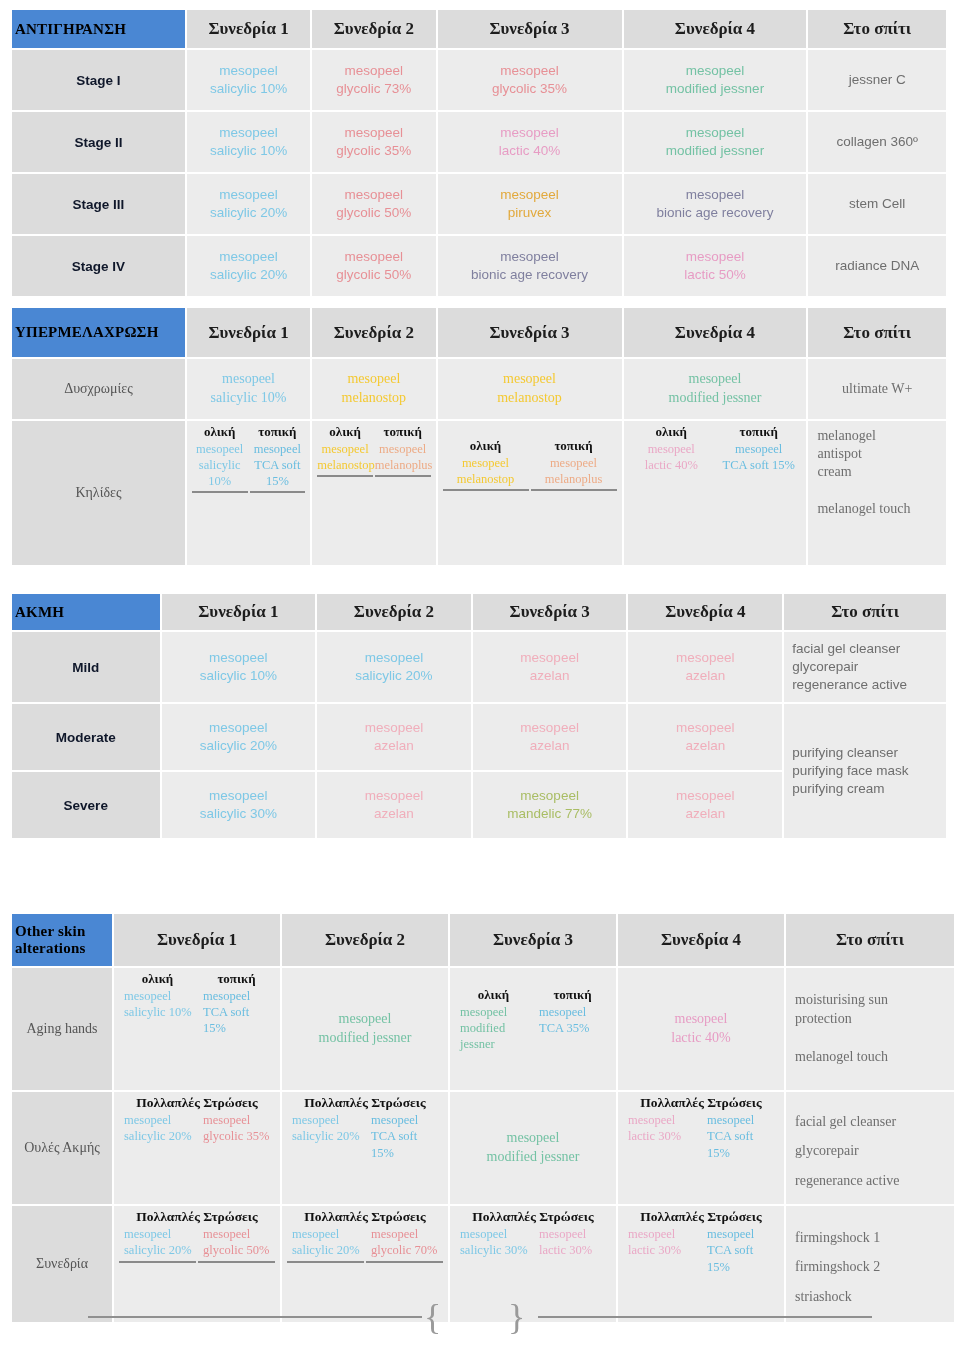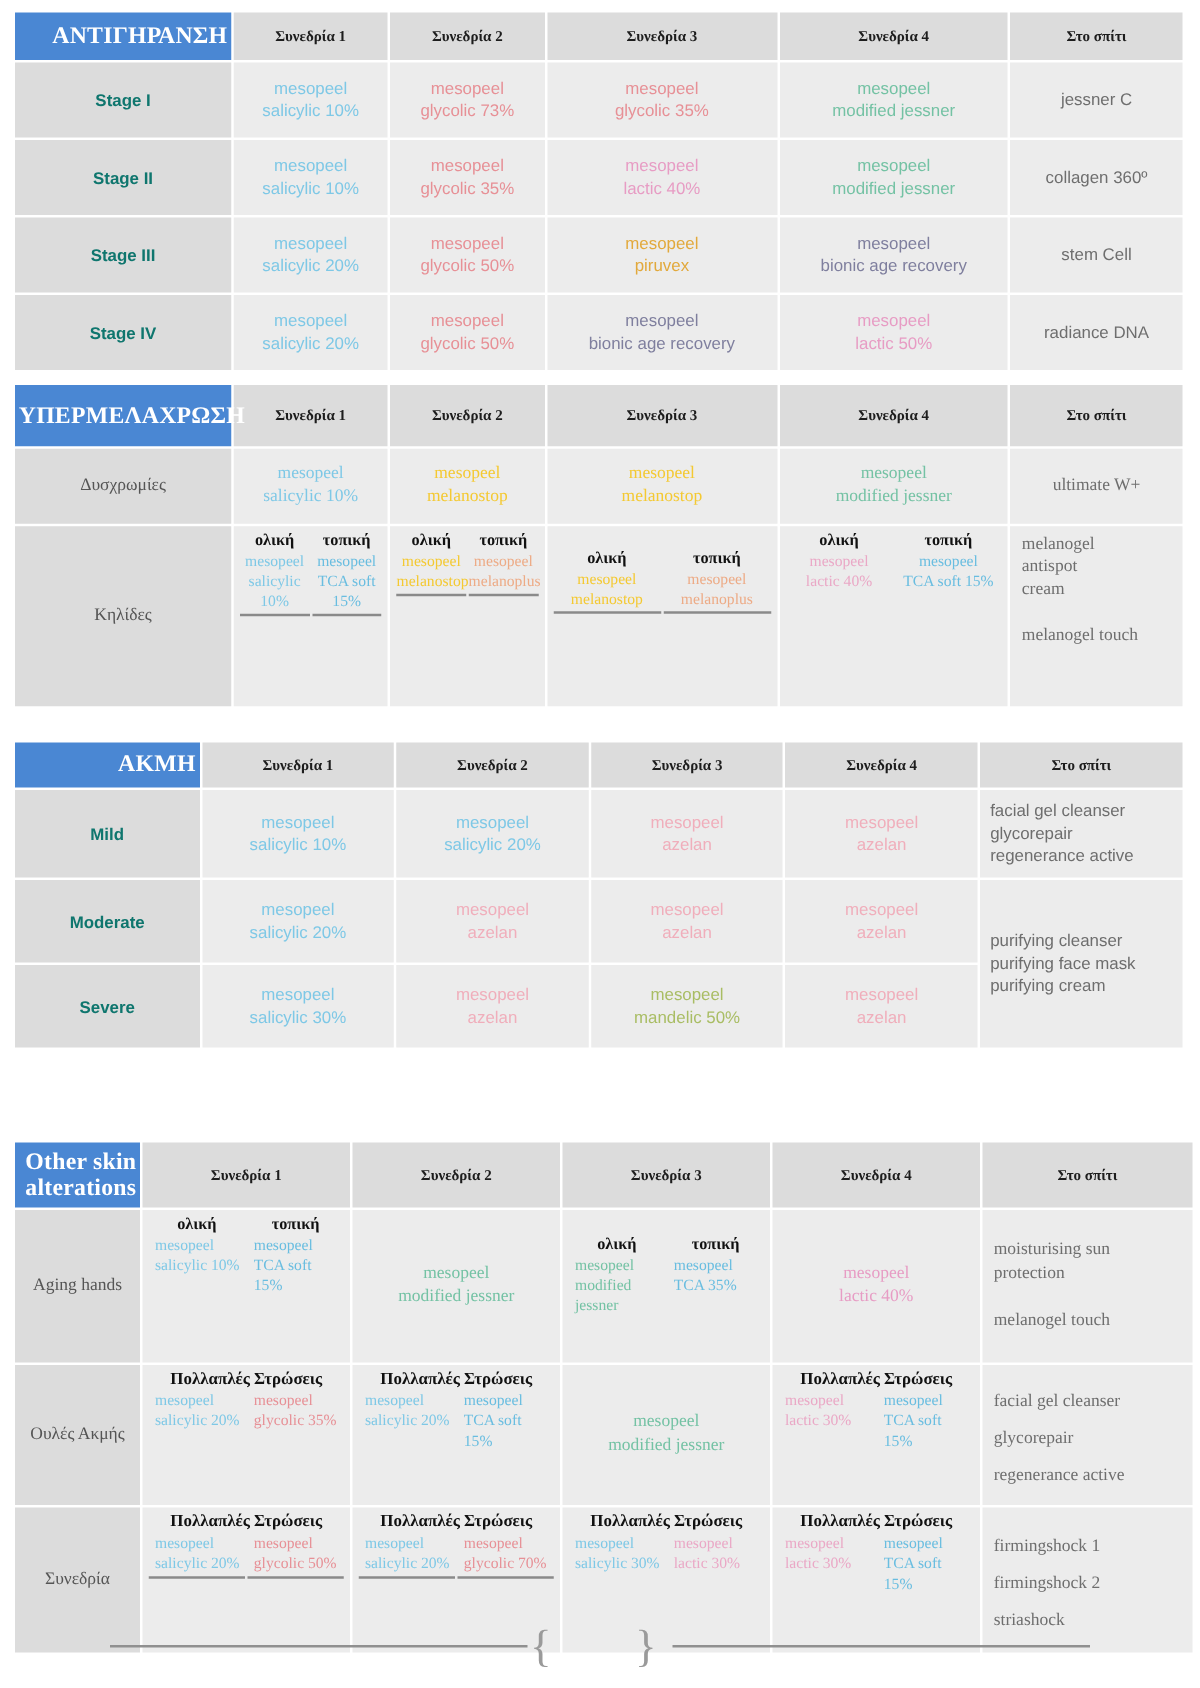--- a/index.html
+++ b/index.html
@@ -9,30 +9,30 @@
     -webkit-font-smoothing:antialiased;
     position:relative;overflow:hidden;
   }
   .page{position:relative;width:960px;height:1350px;}
 
   
   .tbl{position:absolute;border-collapse:separate;border-spacing:2px;table-layout:fixed;}
   .tbl td{background:#ececec;vertical-align:middle;padding:2px 3px;}
 
   .hdr-accent{
-    background:#4a87d3 !important;color:#ffffff;font-weight:bold;
-    font-family:"Liberation Serif", serif;font-size:19px;text-align:right;
+    background:#4a87d3 !important;color:#000000;font-weight:bold;
+    font-family:"Liberation Serif", serif;font-size:15px;text-align:left;
     letter-spacing:.2px;line-height:1.12;
   }
   .hdr-plain{
     background:#dcdcdc !important;color:#1d1d1d;font-weight:bold;
-    font-family:"Liberation Serif", serif;font-size:12px;text-align:center;
+    font-family:"Liberation Serif", serif;font-size:17px;text-align:center;
   }
   .rowlbl{
-    background:#dcdcdc !important;color:#0f766e;font-weight:bold;
+    background:#dcdcdc !important;color:#0f172a;font-weight:bold;
     font-size:13.5px;text-align:center;
   }
   .rowlbl.serif{font-family:"Liberation Serif", serif;font-weight:normal;color:#555;font-size:14px;}
 
   .cell{background:#ececec;text-align:center;font-size:13.5px;line-height:1.35;}
   .cell.serif{font-family:"Liberation Serif", serif;font-size:14px;}
   .cell.left{text-align:left;padding-left:8px;}
   .plain{color:#6e6e6e;}
 
   
@@ -385,21 +385,21 @@
           <td class="cell">
             <span class="p" style="color:#7ec8e6">mesopeel</span>
             <span class="p" style="color:#7ec8e6">salicylic 30%</span>
           </td>
           <td class="cell">
             <span class="p" style="color:#f0aebb">mesopeel</span>
             <span class="p" style="color:#f0aebb">azelan</span>
           </td>
           <td class="cell">
             <span class="p" style="color:#a9bd64">mesopeel</span>
-            <span class="p" style="color:#a9bd64">mandelic 50%</span>
+            <span class="p" style="color:#a9bd64">mandelic 77%</span>
           </td>
           <td class="cell">
             <span class="p" style="color:#f0aebb">mesopeel</span>
             <span class="p" style="color:#f0aebb">azelan</span>
           </td>
         </tr>
       </tbody>
 </table>
 
 <table class="tbl" id="t4" style="left:10px;top:912px;width:938px;">

